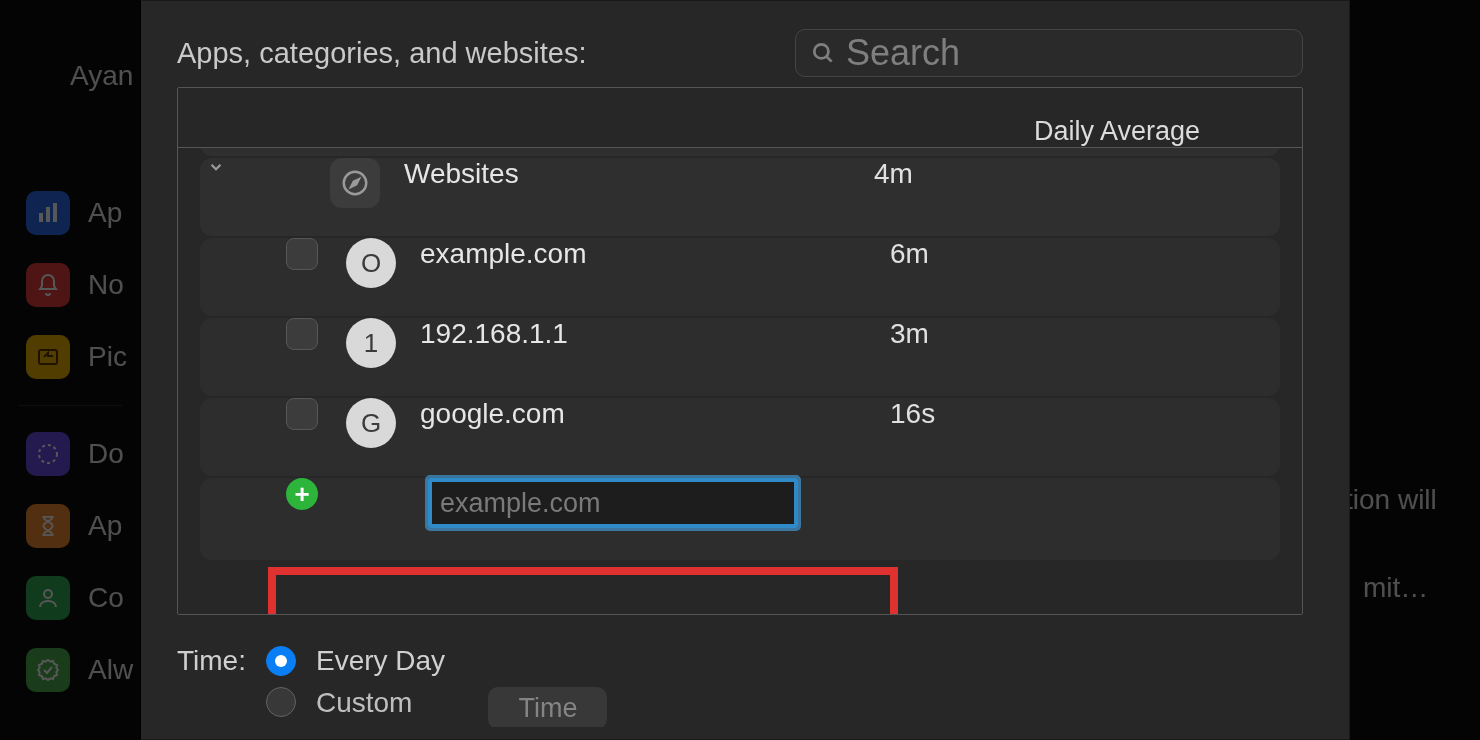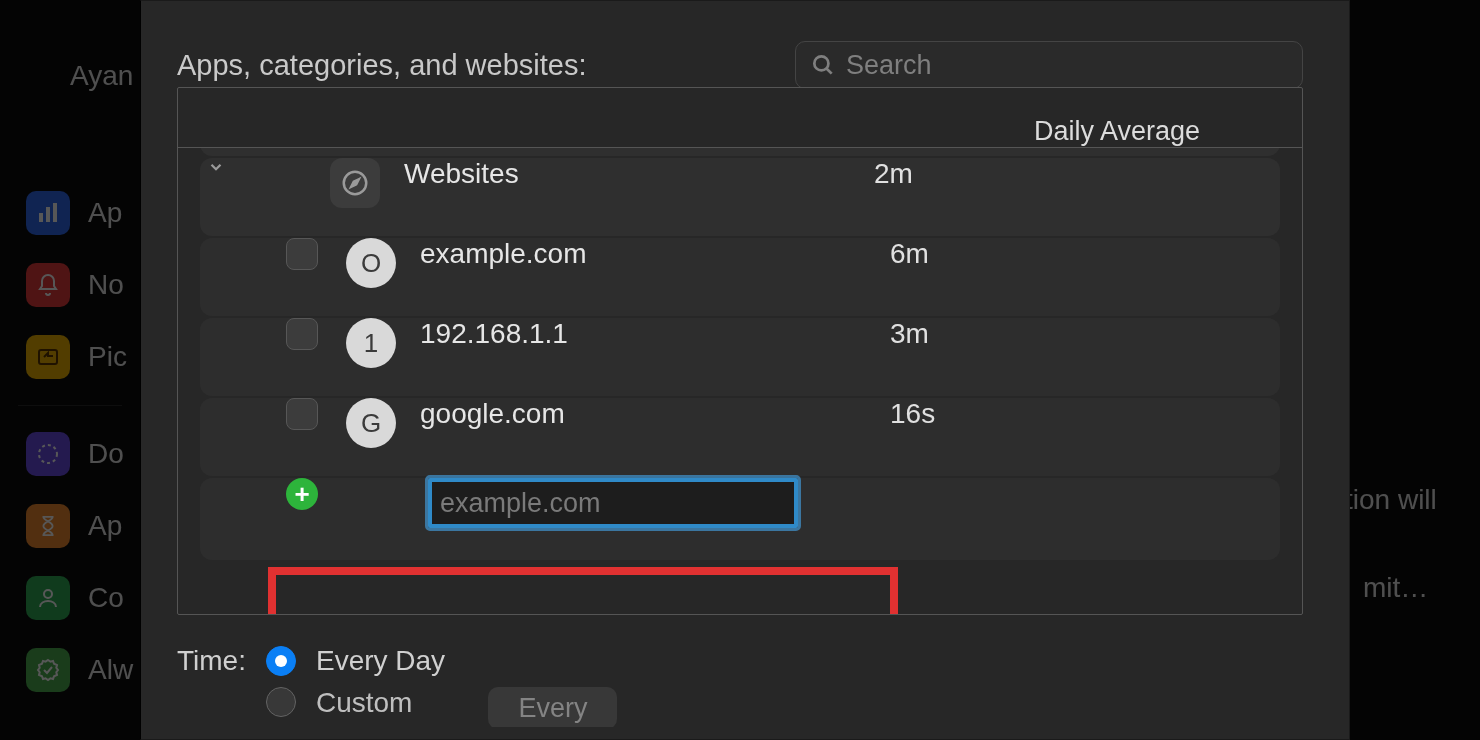--- a/index.html
+++ b/index.html
@@ -105,21 +105,21 @@
     border: 1px solid #1a1a1a;
     border-left-color: #000;
     z-index: 10;
     overflow: hidden;
   }
 
   .sheet-header {
     display: flex;
     align-items: center;
     justify-content: space-between;
-    padding: 40px 46px 0 36px;
+    padding: 28px 46px 0 36px;
   }
   .sheet-title {
     font-size: 29px;
     color: #c9c9c9;
   }
   .search-field {
     width: 508px;
     height: 48px;
     border-radius: 10px;
     background: #2a2a2a;
@@ -134,21 +134,21 @@
     height: 26px;
     color: #7f7f7f;
     flex: none;
   }
   .search-field input {
     flex: 1;
     background: transparent;
     border: none;
     outline: none;
     color: #a3a3a3;
-    font-size: 27px;
+    font-size: 36px;
   }
   .search-field input::placeholder { color: #7f7f7f; }
 
   
   .table-frame {
     position: absolute;
     left: 36px;
     right: 46px;
     top: 86px;
     bottom: 124px;
@@ -464,21 +464,21 @@
             </svg>
         </div>
         <div style="width:94px"></div>
         <div class="cat-icon">
           <svg width="30" height="30" viewBox="0 0 24 24" fill="none" stroke="#9a9a9a" stroke-width="2">
               <circle cx="12" cy="12" r="9"></circle>
               <polygon points="15,9 11,11 9,15 13,13" fill="#9a9a9a"></polygon>
             </svg>
         </div>
         <div class="row-label">Websites</div>
-        <div class="row-value">2m</div>
+        <div class="row-value">4m</div>
         <div class="spacer-flex"></div>
       </div>
 
       <div class="row leaf-row">
         <div class="indent1"></div>
         <div class="checkbox"></div>
         <div class="site-badge">O</div>
         <div class="row-label">example.com</div>
         <div class="row-value">6m</div>
         <div class="spacer-flex"></div>
@@ -518,18 +518,18 @@
       <div class="radio checked"></div>
       <span>Every Day</span>
       <div style="width:16px"></div>
     </div>
     <div class="time-line second">
       <span style="visibility:hidden">Time:</span>
       <div class="radio"></div>
       <span>Custom</span>
       <div style="width:36px"></div>
       <div class="edit-btn">
-        <span>Every</span>
+        <span>Time</span>
       </div>
     </div>
   </div>
 
 </div>
 
 </body></html>

